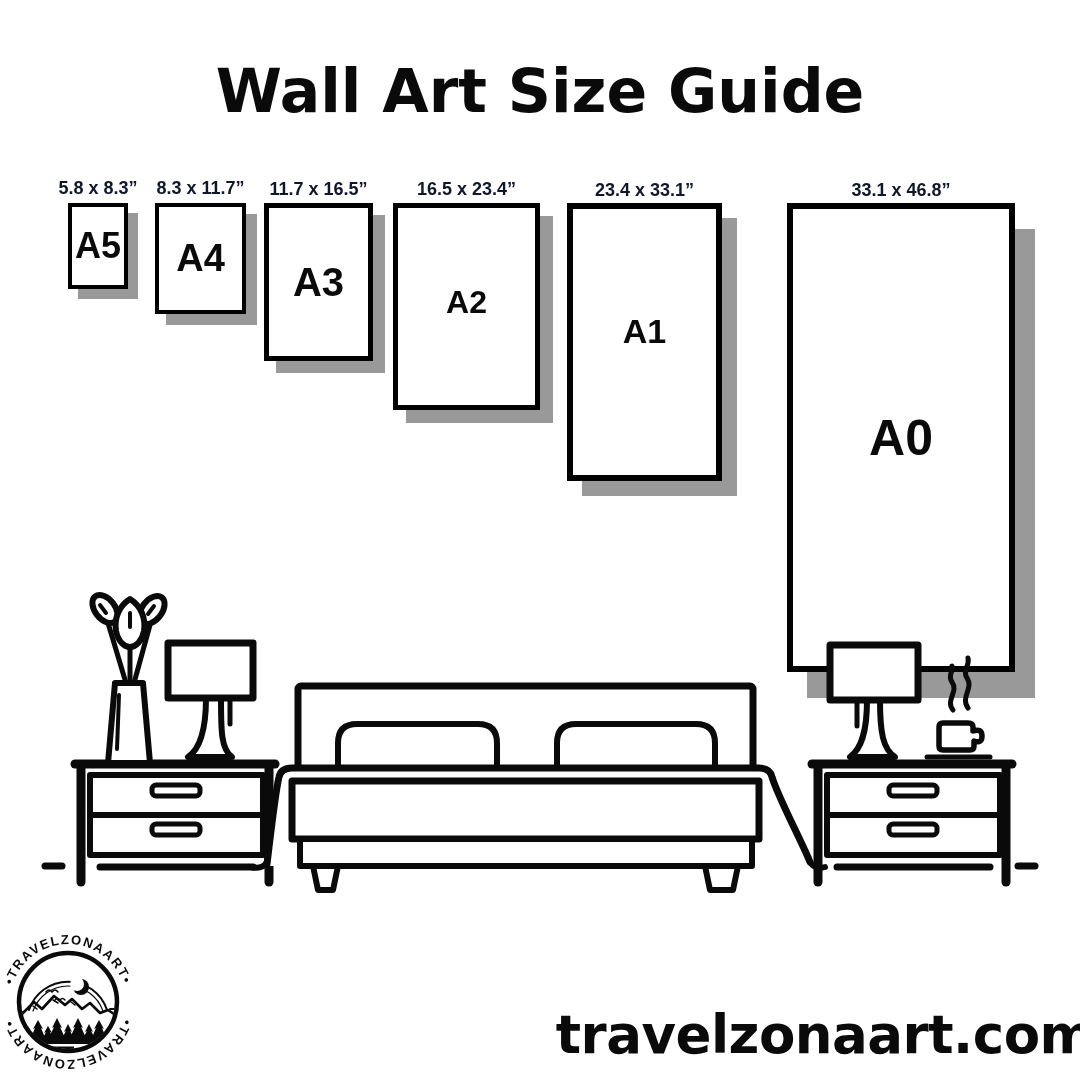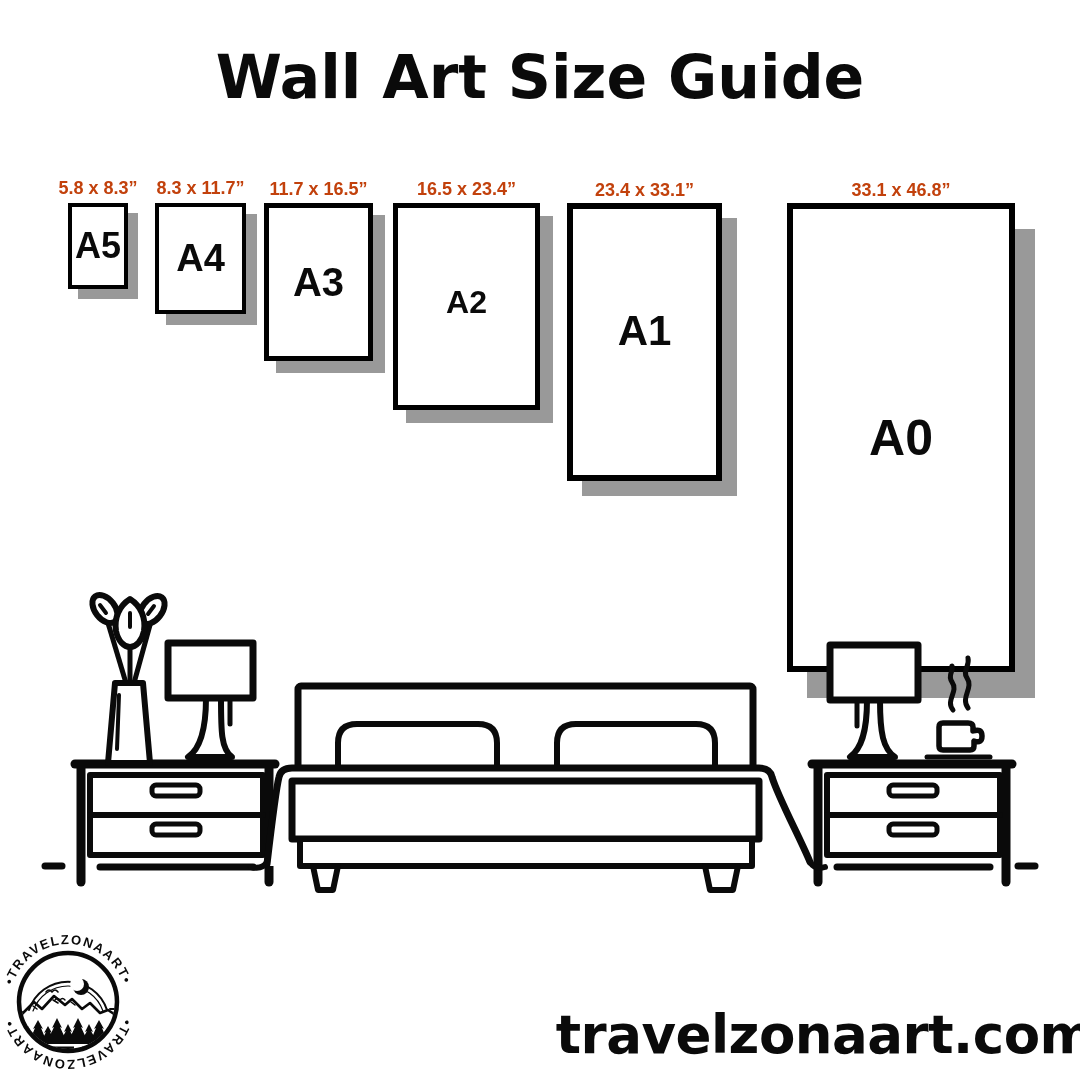--- a/index.html
+++ b/index.html
@@ -1,45 +1,45 @@
 <!DOCTYPE html>
 <html><head>
 <meta charset="utf-8">
 <style>
   html,body{margin:0;padding:0;background:#fff;}
   .canvas{
     position:relative;width:1080px;height:1080px;background:#ffffff;
     font-family:"Liberation Sans", sans-serif;color:#0a0a0a;overflow:hidden;
   }
   .title{
-    position:absolute;top:42px;left:0;width:1080px;text-align:center;
+    position:absolute;top:56px;left:0;width:1080px;text-align:center;
     font-size:60px;font-weight:800;letter-spacing:0px;
     font-family:"DejaVu Sans", sans-serif;
   }
   .paper{
     position:absolute;top:203px;background:#fff;border:4px solid #000;
     box-sizing:border-box;display:flex;align-items:center;justify-content:center;
   }
   .paper .letter{
     font-weight:700;font-family:"Liberation Sans", sans-serif;
   }
   .dims{
     position:absolute;top:-29px;left:50%;transform:translateX(-50%);
-    font-size:18px;font-weight:700;white-space:nowrap;color:#c2410c;
+    font-size:18px;font-weight:700;white-space:nowrap;color:#0f172a;
   }
   #paper-a5{left:68px;width:60px;height:86px;box-shadow:10px 10px 0 #999;}
   #paper-a5 .letter{font-size:36px;}
   #paper-a4{left:155px;width:91px;height:111px;box-shadow:11px 11px 0 #999;}
   #paper-a4 .letter{font-size:38px;text-align:center;}
   #paper-a3{left:264px;width:109px;height:158px;border-width:5px;box-shadow:12px 12px 0 #999;}
   #paper-a3 .letter{font-size:40px;}
   #paper-a2{left:393px;width:147px;height:207px;border-width:5px;box-shadow:13px 13px 0 #999;}
   #paper-a2 .letter{font-size:32px;padding-bottom:8px;}
   #paper-a1{left:567px;width:155px;height:278px;border-width:6px;box-shadow:15px 15px 0 #999;}
-  #paper-a1 .letter{font-size:42px;padding-bottom:22px;}
+  #paper-a1 .letter{font-size:34px;padding-bottom:22px;}
   #paper-a0{left:787px;width:228px;height:469px;border-width:6px;box-shadow:20px 26px 0 #999;text-align:center;}
   #paper-a0 .letter{font-size:50px;}
   .scene{position:absolute;left:40px;top:583px;width:1000px;height:315px;}
   .logo{position:absolute;left:2px;top:930px;width:132px;height:140px;}
   .website{
     position:absolute;top:1004px;left:495px;width:660px;text-align:center;
     font-size:53px;font-weight:800;letter-spacing:-0.5px;
     font-family:"DejaVu Sans", sans-serif;
   }
 </style>

